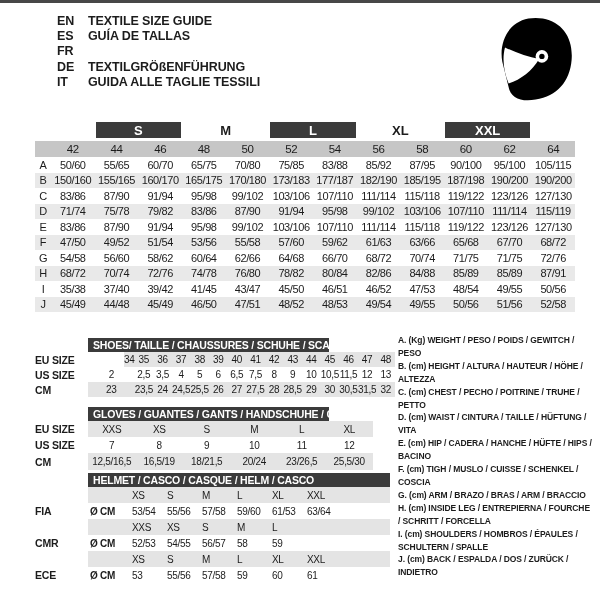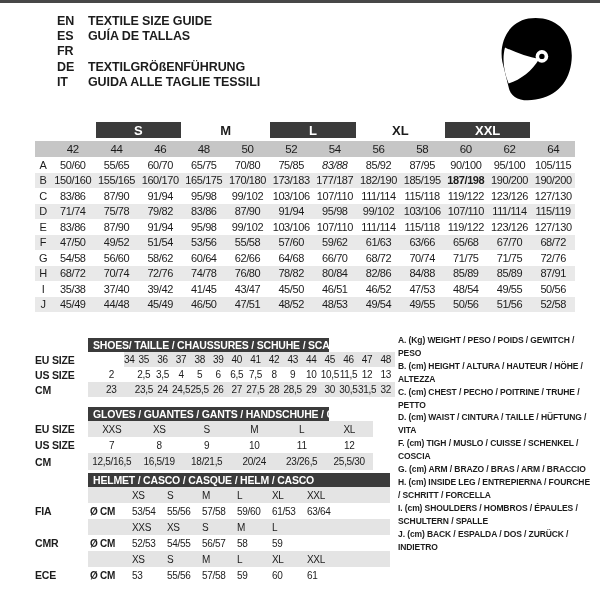--- a/index.html
+++ b/index.html
@@ -108,37 +108,37 @@
       <div class="cell chdr" style="grid-area: 2 / 11;">60</div>
       <div class="cell chdr" style="grid-area: 2 / 12;">62</div>
       <div class="cell chdr" style="grid-area: 2 / 13;">64</div>
       <div class="cell rowlab" style="grid-area: 3 / 1;">A</div>
       <div class="cell" style="grid-area: 3 / 2;">50/60</div>
       <div class="cell" style="grid-area: 3 / 3;">55/65</div>
       <div class="cell" style="grid-area: 3 / 4;">60/70</div>
       <div class="cell" style="grid-area: 3 / 5;">65/75</div>
       <div class="cell" style="grid-area: 3 / 6;">70/80</div>
       <div class="cell" style="grid-area: 3 / 7;">75/85</div>
-      <div class="cell" style="grid-area: 3 / 8; font-style: italic;">83/88</div>
+      <div class="cell" style="grid-area: 3 / 8;">83/88</div>
       <div class="cell" style="grid-area: 3 / 9;">85/92</div>
       <div class="cell" style="grid-area: 3 / 10;">87/95</div>
       <div class="cell" style="grid-area: 3 / 11;">90/100</div>
       <div class="cell" style="grid-area: 3 / 12;">95/100</div>
       <div class="cell" style="grid-area: 3 / 13;">105/115</div>
       <div class="cell stripe rowlab" style="grid-area: 4 / 1;">B</div>
       <div class="cell stripe" style="grid-area: 4 / 2;">150/160</div>
       <div class="cell stripe" style="grid-area: 4 / 3;">155/165</div>
       <div class="cell stripe" style="grid-area: 4 / 4;">160/170</div>
       <div class="cell stripe" style="grid-area: 4 / 5;">165/175</div>
       <div class="cell stripe" style="grid-area: 4 / 6;">170/180</div>
       <div class="cell stripe" style="grid-area: 4 / 7;">173/183</div>
       <div class="cell stripe" style="grid-area: 4 / 8;">177/187</div>
       <div class="cell stripe" style="grid-area: 4 / 9;">182/190</div>
       <div class="cell stripe" style="grid-area: 4 / 10;">185/195</div>
-      <div class="cell stripe" style="grid-area: 4 / 11; font-weight: bold;">187/198</div>
+      <div class="cell stripe" style="grid-area: 4 / 11;">187/198</div>
       <div class="cell stripe" style="grid-area: 4 / 12;">190/200</div>
       <div class="cell stripe" style="grid-area: 4 / 13;">190/200</div>
       <div class="cell rowlab" style="grid-area: 5 / 1;">C</div>
       <div class="cell" style="grid-area: 5 / 2;">83/86</div>
       <div class="cell" style="grid-area: 5 / 3;">87/90</div>
       <div class="cell" style="grid-area: 5 / 4;">91/94</div>
       <div class="cell" style="grid-area: 5 / 5;">95/98</div>
       <div class="cell" style="grid-area: 5 / 6;">99/102</div>
       <div class="cell" style="grid-area: 5 / 7;">103/106</div>
       <div class="cell" style="grid-area: 5 / 8;">107/110</div>
@@ -365,19 +365,20 @@
       <div class="bcell hleft" style="grid-area: 7 / 6;">59</div>
       <div class="bcell hleft" style="grid-area: 7 / 7;">60</div>
       <div class="bcell hleft" style="grid-area: 7 / 8;">61</div>
     </div>
 
   <div id="legend">
       <div class="legend-item">A. (Kg) WEIGHT / PESO / POIDS / GEWITCH / PESO</div>
       <div class="legend-item">B. (cm) HEIGHT / ALTURA / HAUTEUR / HÖHE / ALTEZZA</div>
       <div class="legend-item">C. (cm) CHEST / PECHO / POITRINE / TRUHE / PETTO</div>
       <div class="legend-item">D. (cm) WAIST / CINTURA / TAILLE / HÜFTUNG / VITA</div>
+      <div class="legend-item">E. (cm) HIP / CADERA / HANCHE / HÜFTE / HIPS / BACINO</div>
       <div class="legend-item">F. (cm) TIGH / MUSLO / CUISSE / SCHENKEL / COSCIA</div>
       <div class="legend-item">G. (cm) ARM / BRAZO / BRAS / ARM / BRACCIO</div>
       <div class="legend-item">H. (cm) INSIDE LEG / ENTREPIERNA / FOURCHE / SCHRITT / FORCELLA</div>
       <div class="legend-item">I. (cm) SHOULDERS / HOMBROS / ÉPAULES / SCHULTERN / SPALLE</div>
       <div class="legend-item">J. (cm) BACK / ESPALDA / DOS / ZURÜCK / INDIETRO</div>
     </div>
 </div>
 
 </body></html>

